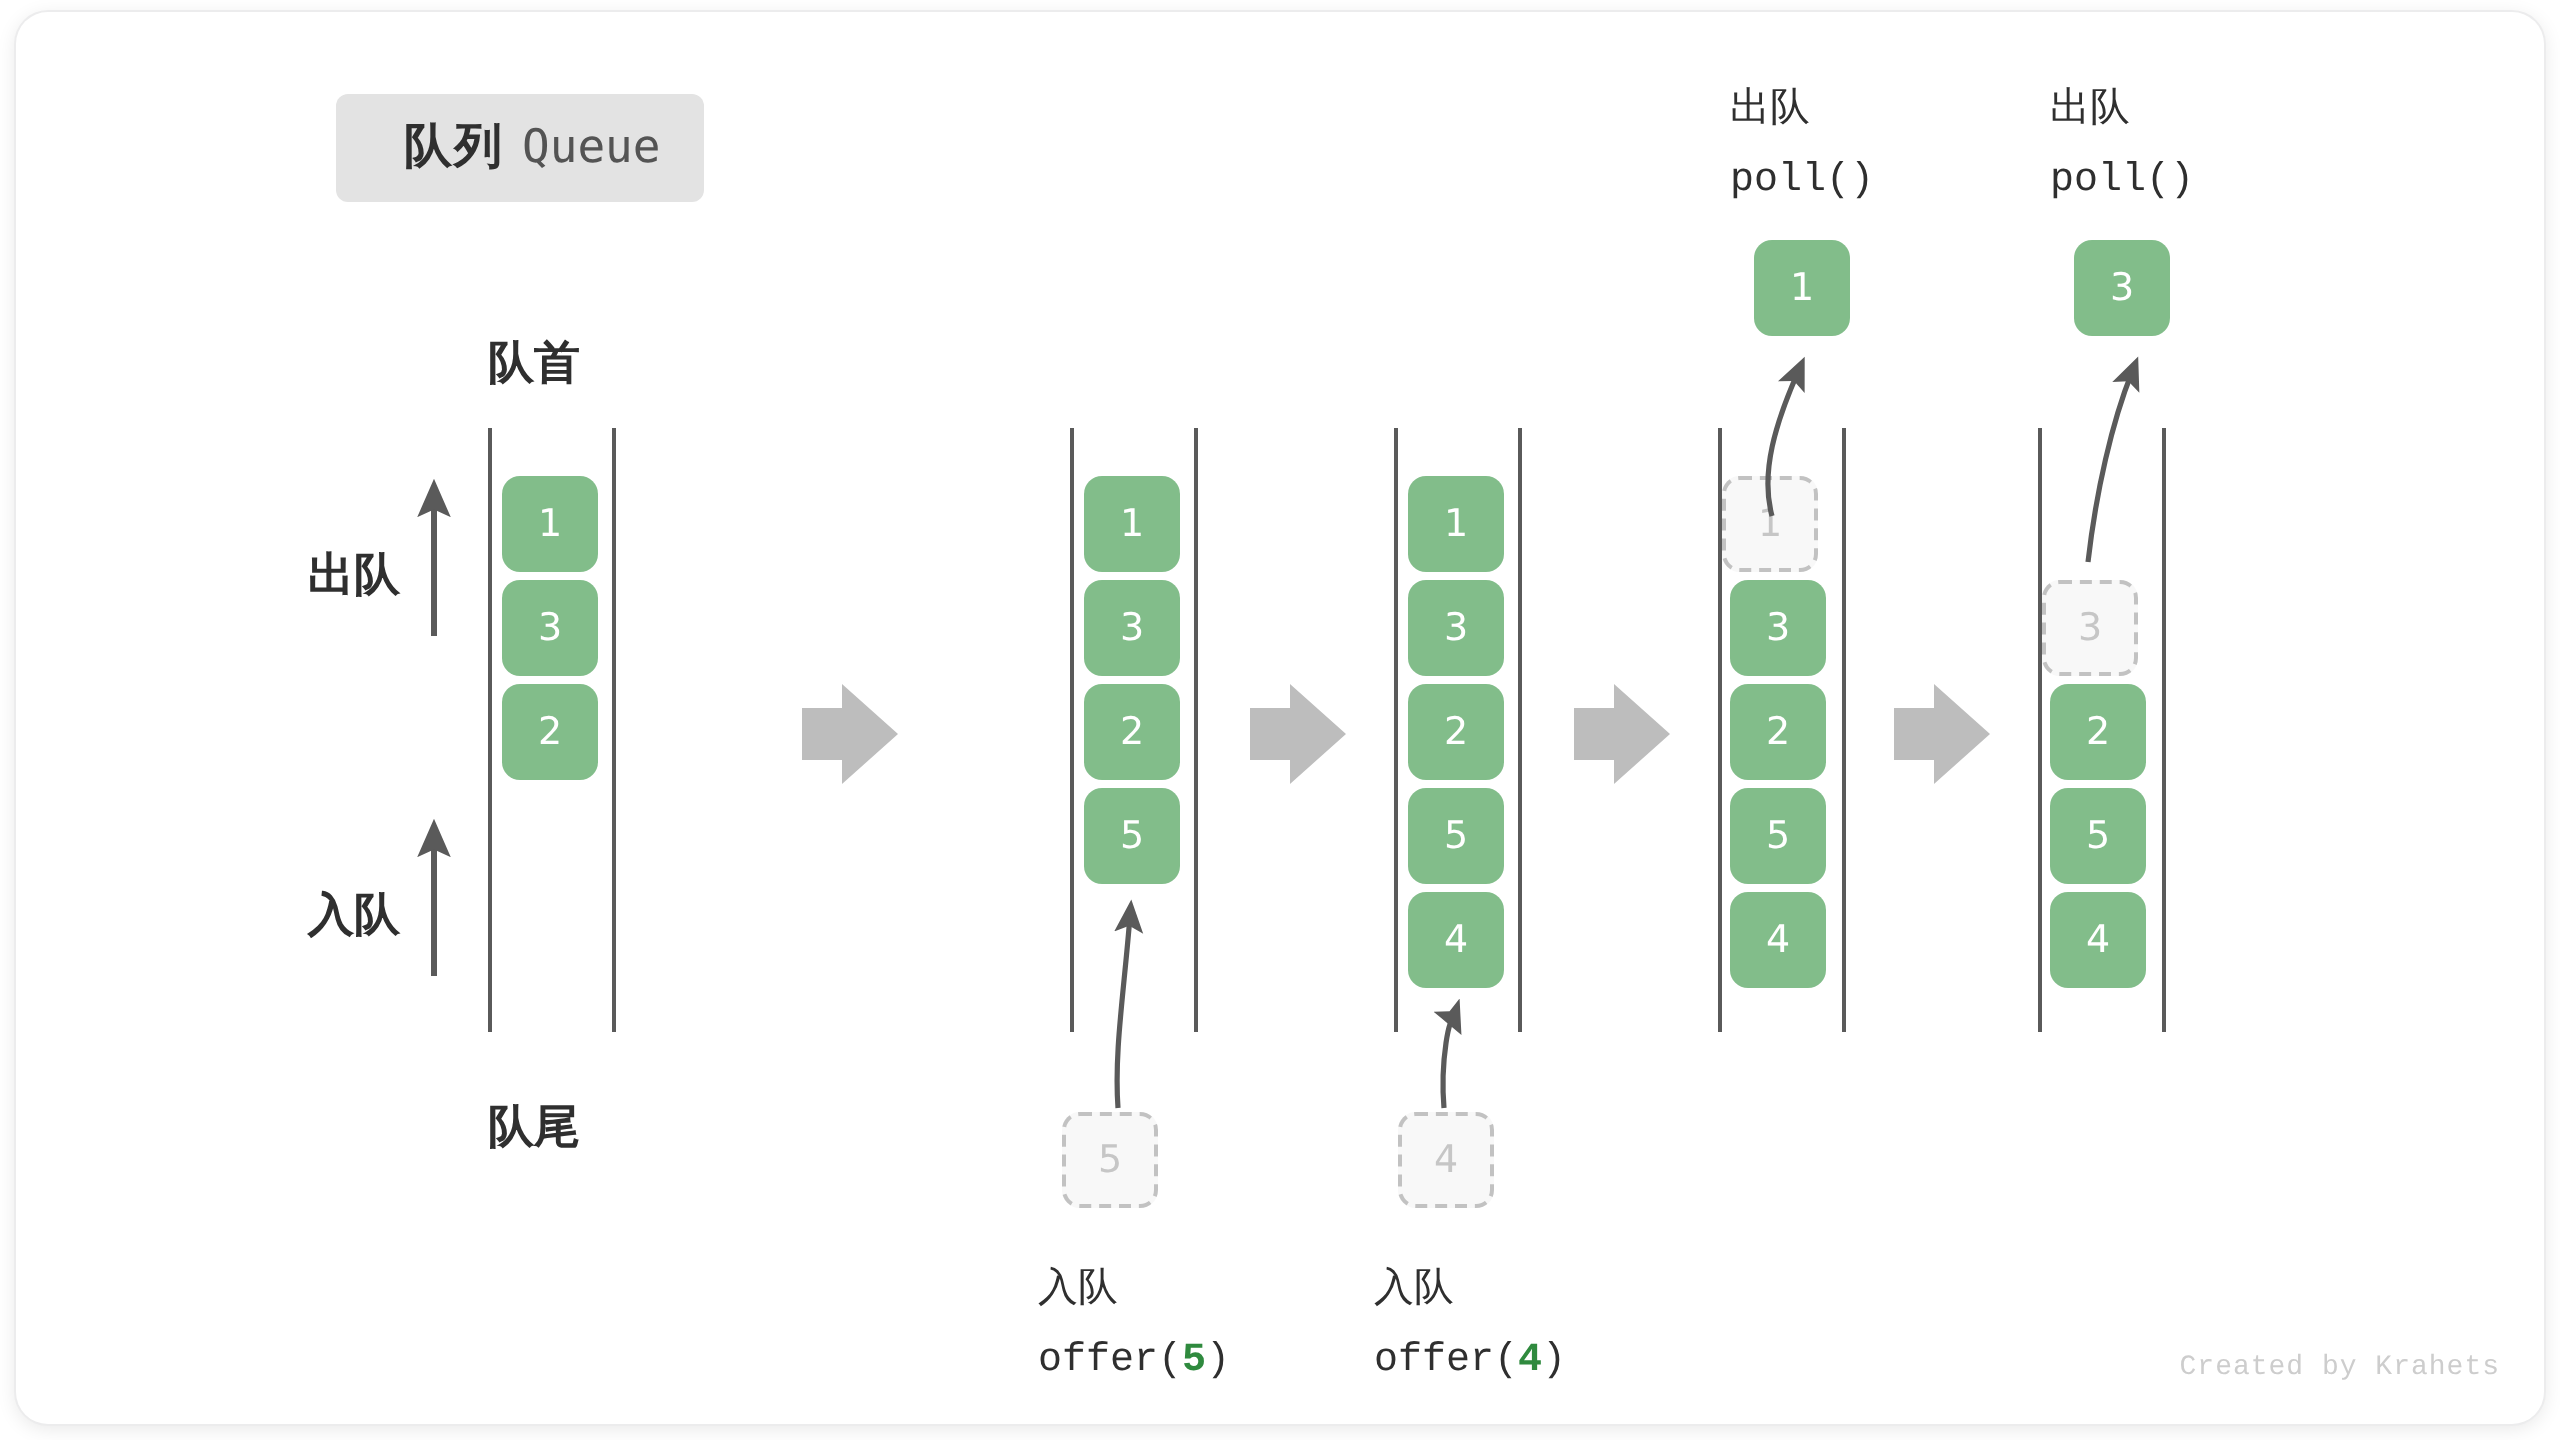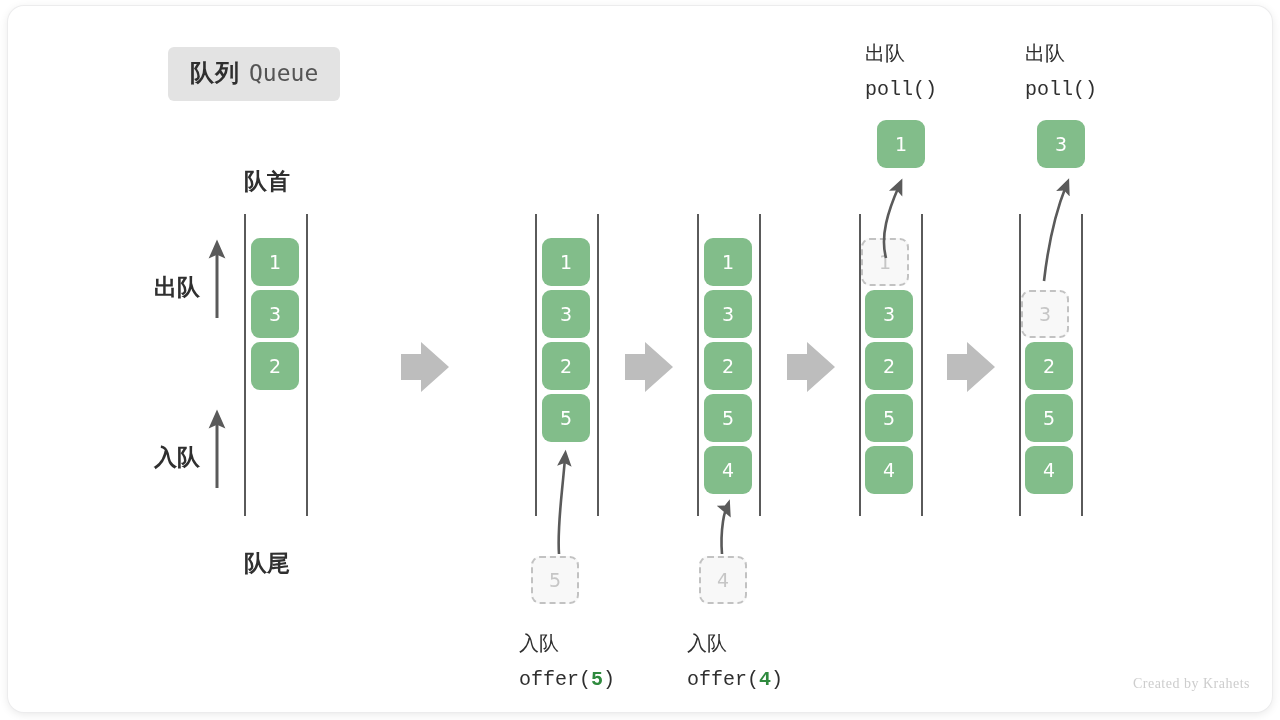--- a/index.html
+++ b/index.html
@@ -29,21 +29,21 @@
     left: 0; top: 0;
     width: 1264px;
     height: 706px;
   }
 
   
   .title-badge {
     position: absolute;
     left: 160px;
     top: 41px;
-    padding: 10px 22px 12px 22px;
+    padding: 10px 22px 12px 34px;
     background: #e3e3e3;
     border-radius: 6px;
     white-space: nowrap;
   }
   .title-cn {
     font-size: 24px;
     font-weight: bold;
     color: #2f2f2f;
     letter-spacing: 1px;
   }
@@ -74,21 +74,21 @@
   .op-label .code {
     font-family: Liberation Mono, monospace;
     font-size: 20px;
   }
   .op-label .arg { color: #2f8a3e; font-weight: bold; }
 
   .credit {
     position: absolute;
     right: 22px;
     bottom: 20px;
-    font-family: Liberation Serif, serif;
+    font-family: Liberation Mono, monospace;
     font-size: 14px;
     color: #cdcdcd;
     letter-spacing: 0.5px;
     white-space: nowrap;
   }
 
   
   .rail {
     position: absolute;
     width: 2px;

